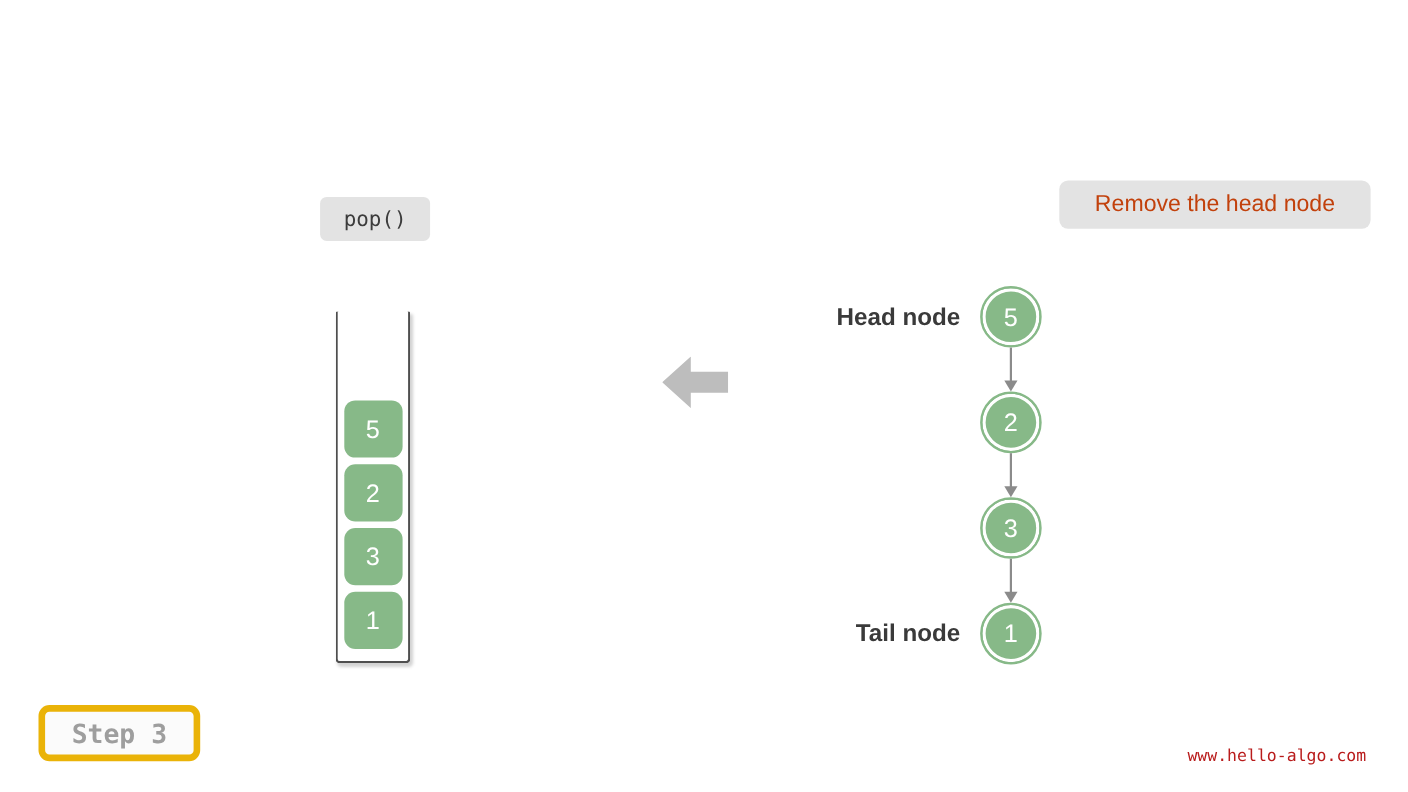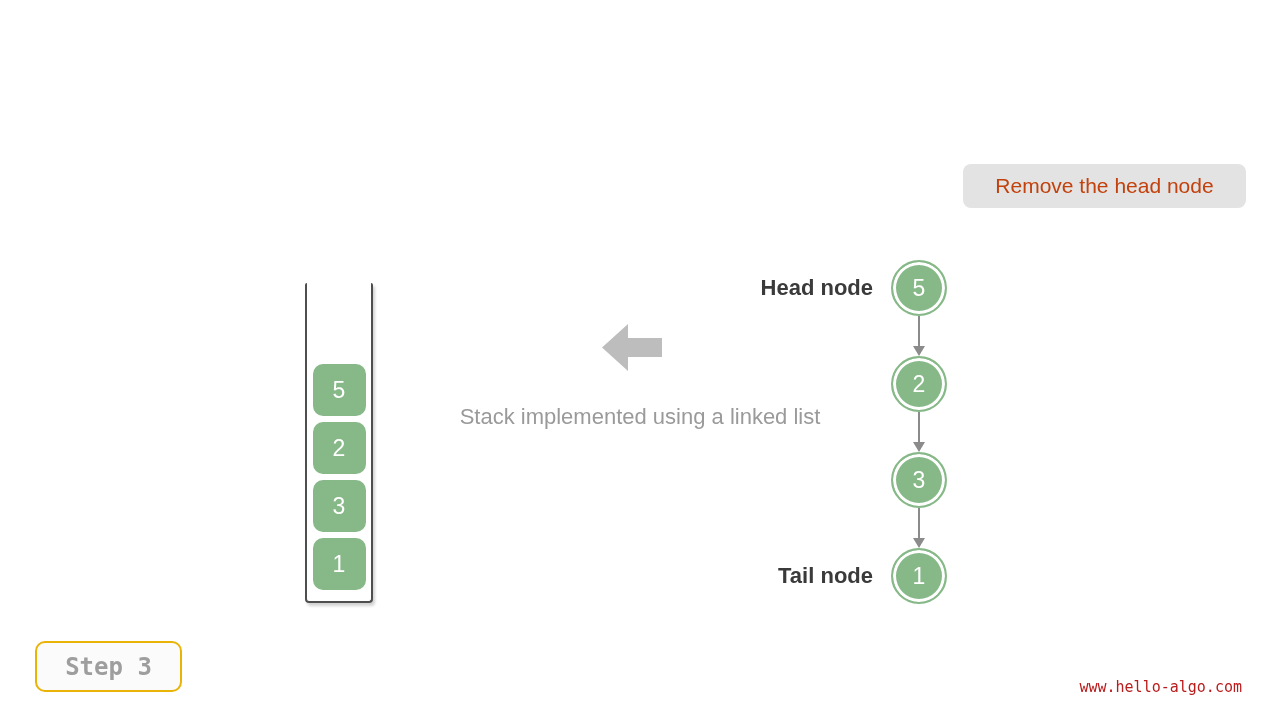--- a/index.html
+++ b/index.html
@@ -135,21 +135,21 @@
     border-right: 6px solid transparent;
     border-top: 10px solid #8b8b8b;
   }
 
   
   .step-box {
     position: absolute;
     left: 35px; top: 641px;
     width: 147px; height: 51px;
     background: #fbfbfb;
-    border: 2px solid #eab308;
+    border: 6px solid #eab308;
     border-radius: 10px;
     display: flex; align-items: center; justify-content: center;
     font-family: "DejaVu Sans Mono", monospace;
     font-size: 24px;
     font-weight: bold;
     color: #9e9e9e;
   }
 
   
   .watermark {
@@ -158,37 +158,39 @@
     font-family: "DejaVu Sans Mono", monospace;
     font-size: 15px;
     color: #b91c1c;
   }
 </style>
 </head>
 <body>
 
 <div class="canvas">
 
+  <div class="op-box">
+    <span>pop()</span>
+  </div>
 
   <div class="desc-box">
     <span>Remove the head node</span>
   </div>
 
   <div class="stack-frame">
     <div class="stack-item">5</div>
     <div class="stack-item">2</div>
     <div class="stack-item">3</div>
     <div class="stack-item">1</div>
   </div>
 
   <svg class="block-arrow" viewBox="0 0 60 47" xmlns="http://www.w3.org/2000/svg">
     <polygon points="0,23.5 26,0 26,14 60,14 60,33 26,33 26,47" fill="#bdbdbd"></polygon>
   </svg>
 
-  <div class="caption">Stack implemented using a linked list</div>
 
   <div class="ll-label tail">Tail node</div>
   <div class="ll-label head">Head node</div>
 
   <div class="node n0">
     <span>5</span>
   </div>
   <div class="connector c0"></div>
   <div class="node n1">
     <span>2</span>

